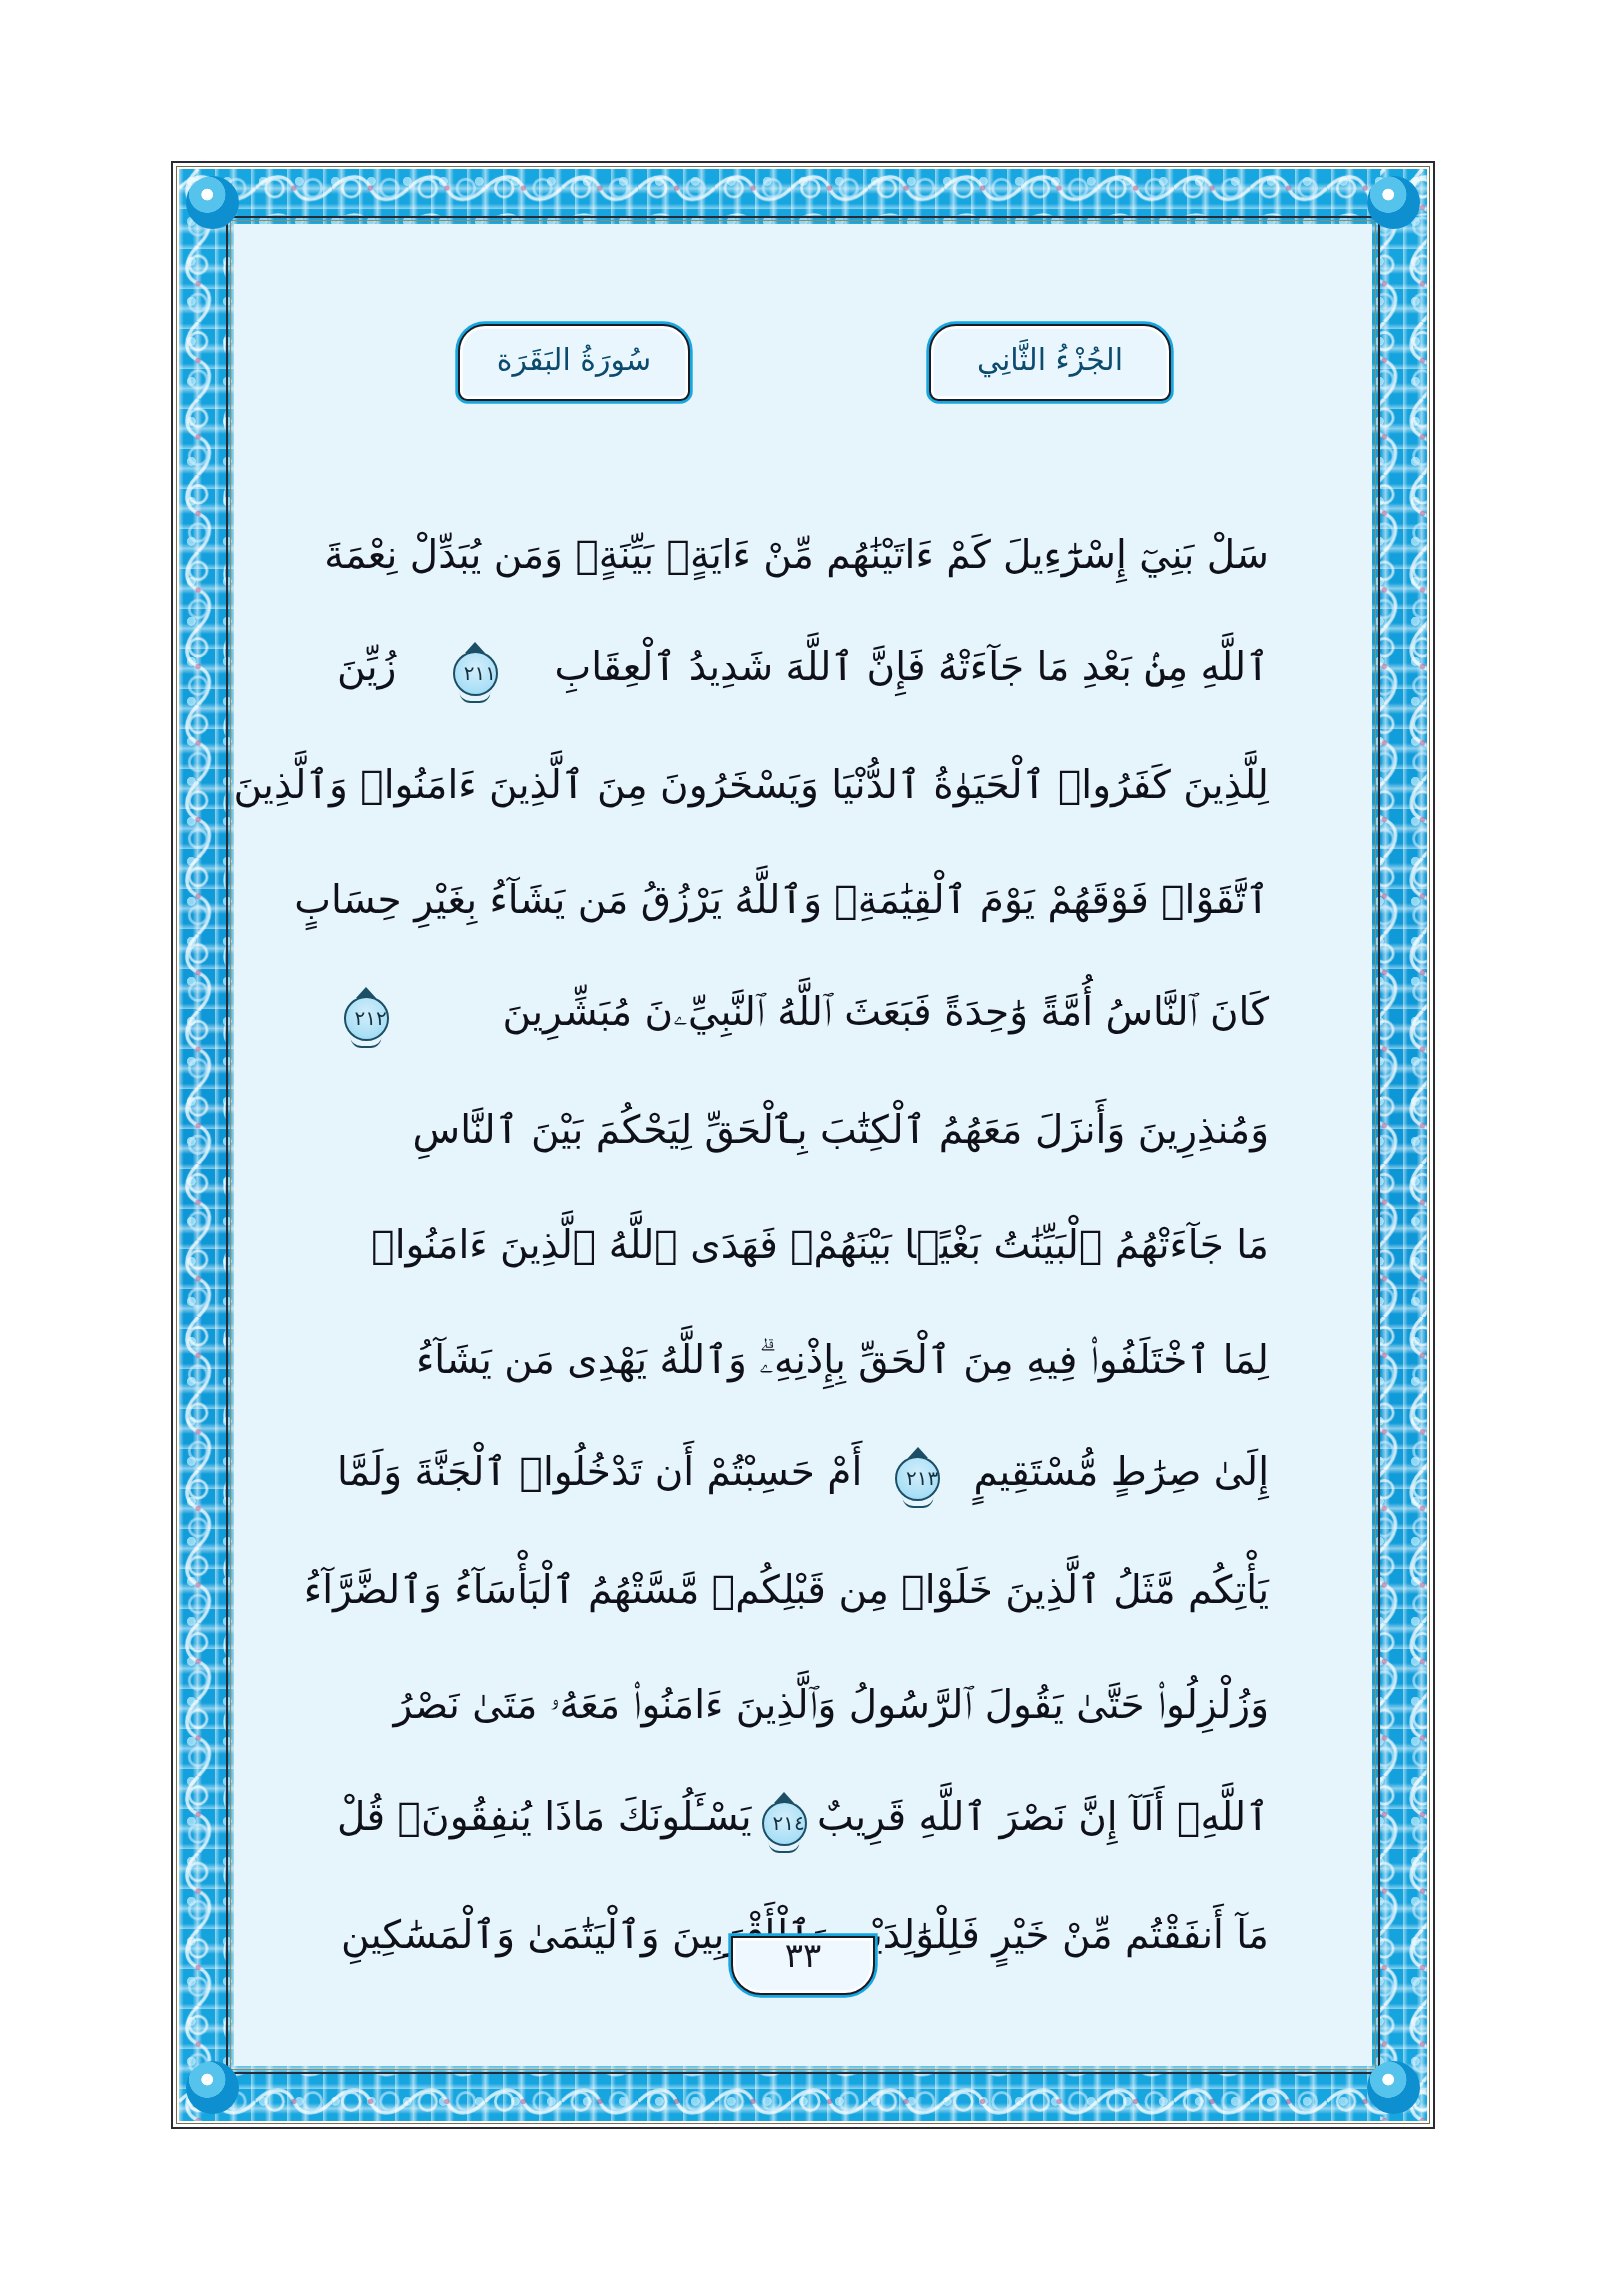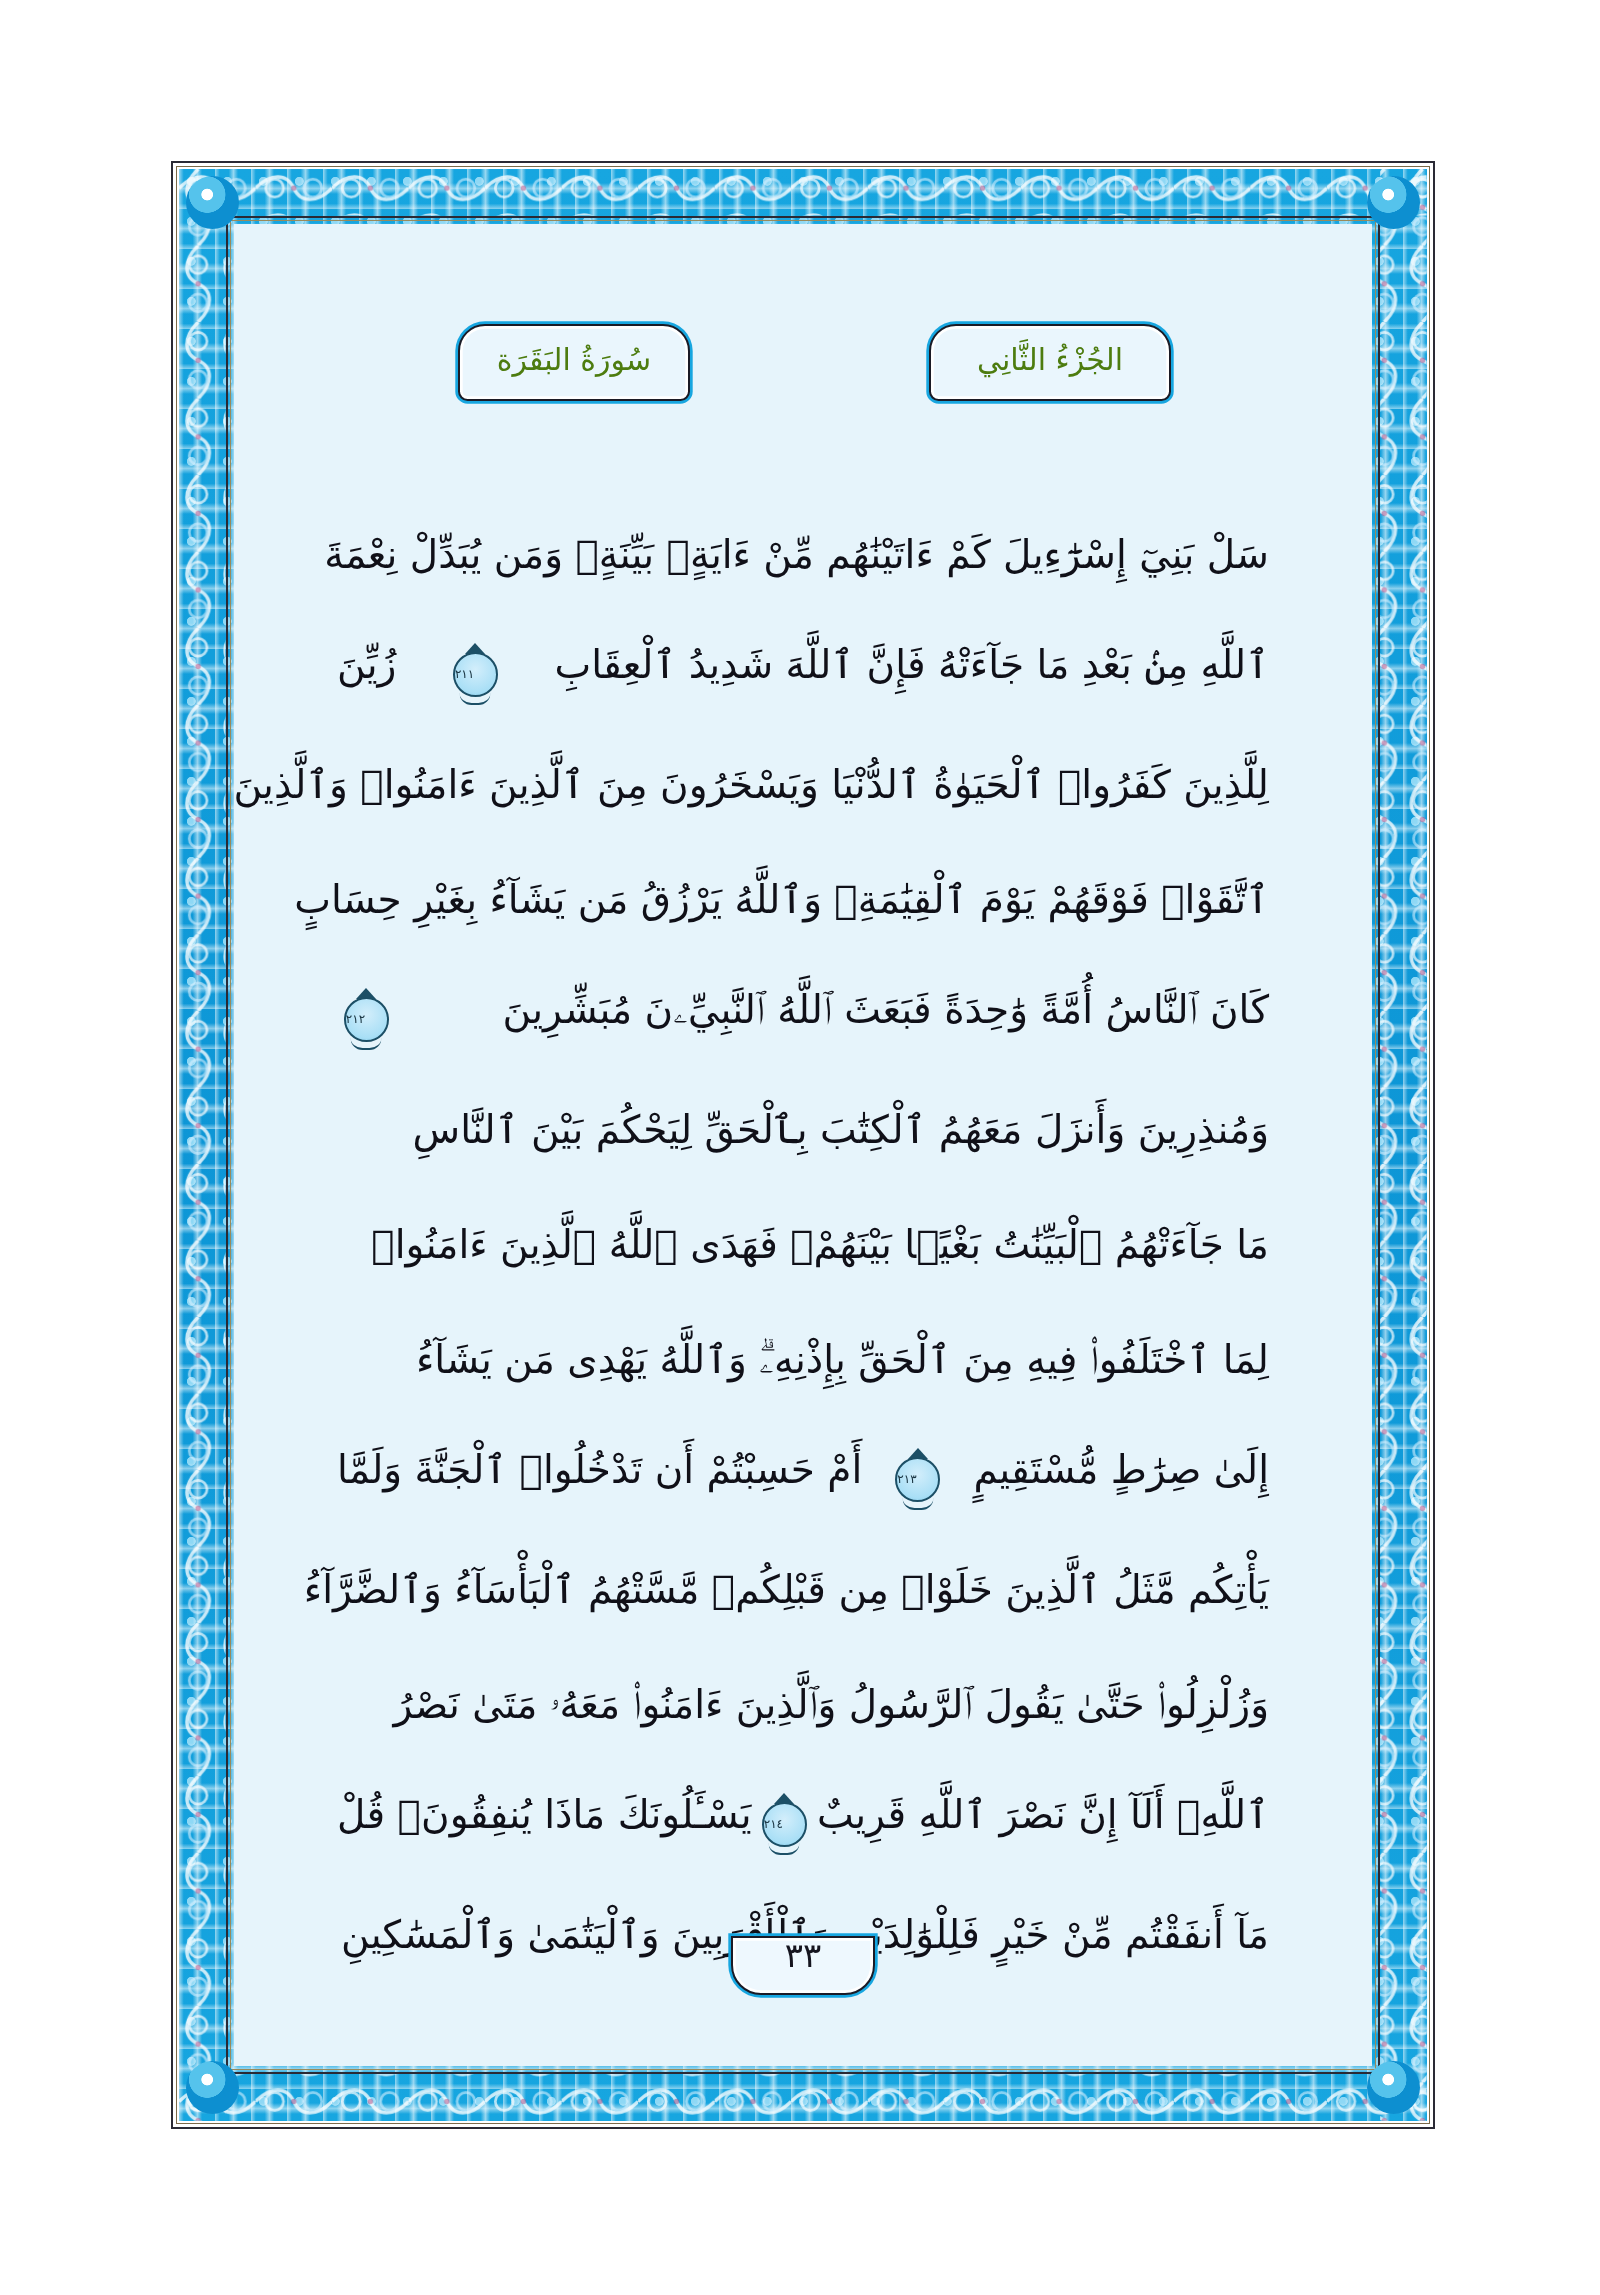--- a/index.html
+++ b/index.html
@@ -100,21 +100,21 @@
     align-items: center;
     justify-content: center;
     z-index: 40;
   }
   .cartouche.right { right: 264px; width: 242px; }
   .cartouche.left  { left: 287px;  width: 232px; }
 
   .cartouche-text {
     font-family: "DejaVu Sans", "Liberation Sans", sans-serif;
     font-size: 30px;
-    color: #4d7c0f;
+    color: #0c4a6e;
     direction: rtl;
     white-space: nowrap;
     line-height: 1;
     padding-bottom: 4.1px;
   }
 
   
   .mushaf-body {
     position: absolute;
     left: 103px;
@@ -149,23 +149,23 @@
 
   
   .ayah-marker {
     display: inline-block;
     width: 45px; height: 45px;
     border: 2.1px solid #1c4f66;
     border-radius: 50%;
     background: radial-gradient(circle at 50% 38%, #d3eefb 0%, #a9dff6 70%, #7ccbee 100%);
     color: #123murky;
     color: #15303d;
-    font-size: 12px;
+    font-size: 20px;
     line-height: 41px;
-    text-align: left;
+    text-align: right;
     position: relative;
     vertical-align: middle;
     margin: 0 6.8px;
     flex: 0 0 auto;
   }
   .ayah-marker::before {
     content: "";
     position: absolute;
     left: 50%; top: -11px;
     transform: translateX(-50%);

